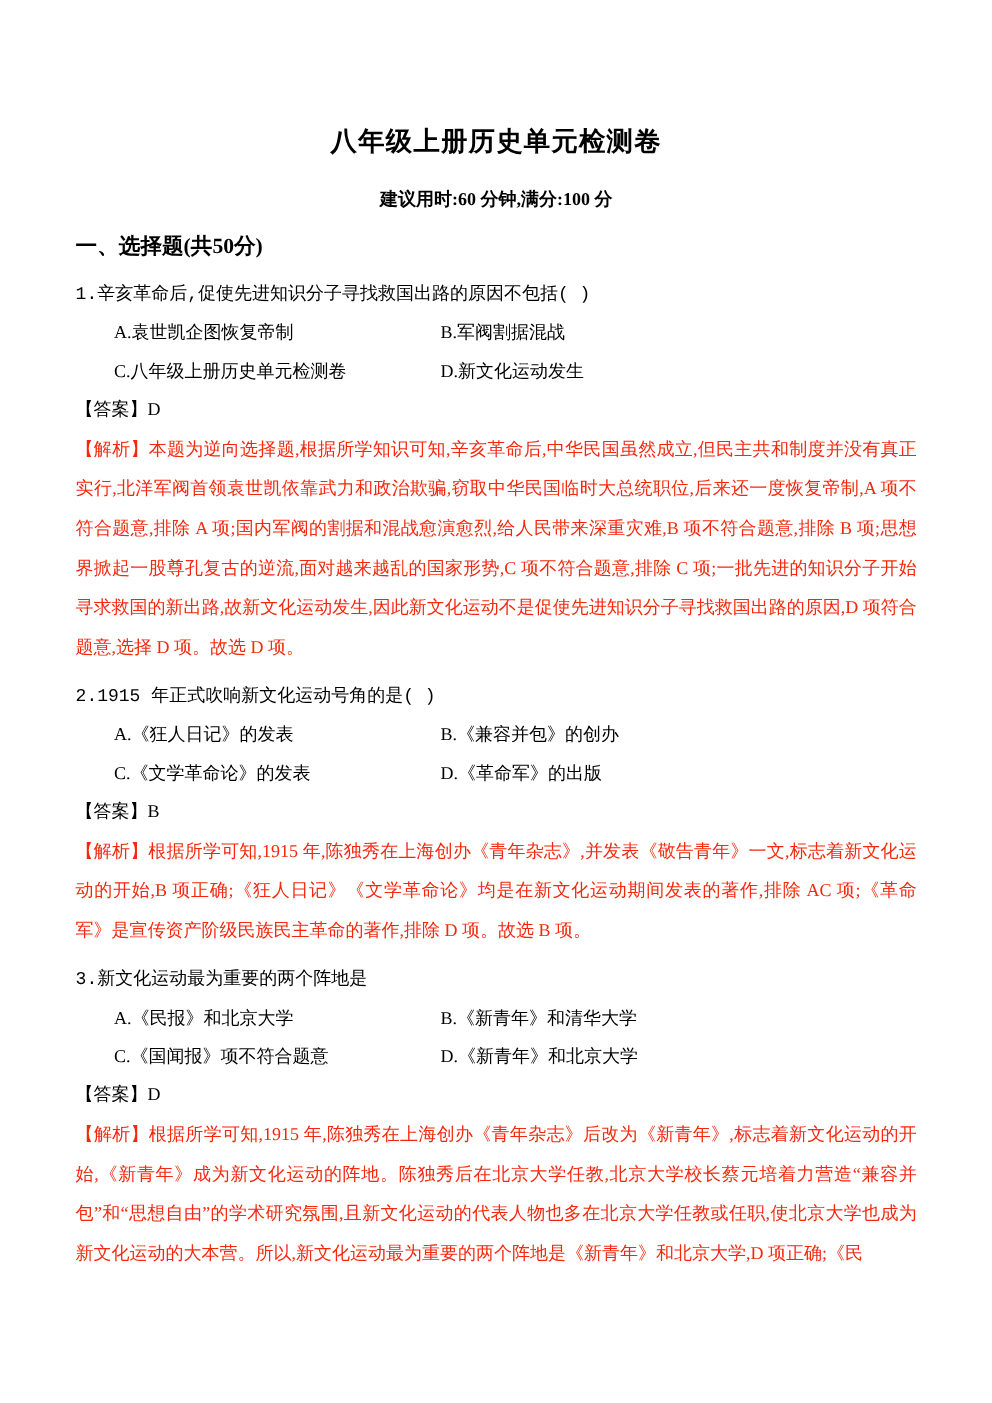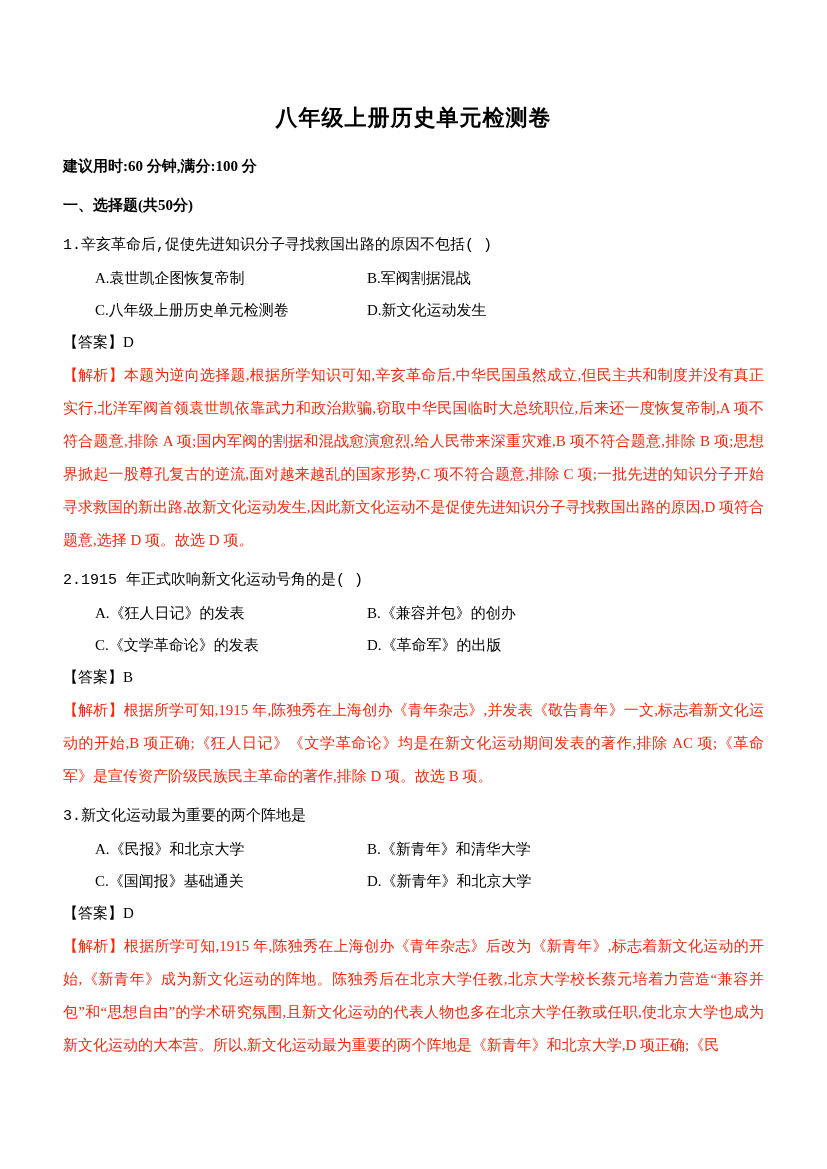--- a/index.html
+++ b/index.html
@@ -25,26 +25,27 @@
     letter-spacing: 1px;
   }
   .doc-subtitle {
     text-align: center;
     font-size: 19px;
     font-weight: bold;
     margin-top: 20px;
     letter-spacing: 1px;
   }
   .doc-meta {
+    text-align: center;
     font-size: 15px;
     font-weight: bold;
     margin-top: 24px;
   }
   .section-heading {
-    font-size: 15px;
+    font-size: 18px;
     font-weight: bold;
     margin-top: 13px;
     line-height: 33px;
   }
   .question { margin-top: 0; }
   .stem {
     font-size: 15px;
     line-height: 33px;
     margin-top: 7px;
     font-family: Liberation Mono, monospace;
@@ -98,20 +99,20 @@
     </div>
     <div class="answer-line"><span>【答案】</span><span>B</span></div>
     <div class="analysis"><span>【解析】</span><span>根据所学可知,1915 年,陈独秀在上海创办《青年杂志》,并发表《敬告青年》一文,标志着新文化运动的开始,B 项正确;《狂人日记》《文学革命论》均是在新文化运动期间发表的著作,排除 AC 项;《革命军》是宣传资产阶级民族民主革命的著作,排除 D 项。故选 B 项。</span></div>
   </div>
 
   <div class="question">
     <div class="stem">3.新文化运动最为重要的两个阵地是</div>
     <div class="options">
       <span>A.《民报》和北京大学</span>
       <span>B.《新青年》和清华大学</span>
-      <span>C.《国闻报》基础通关</span>
+      <span>C.《国闻报》项不符合题意</span>
       <span>D.《新青年》和北京大学</span>
     </div>
     <div class="answer-line"><span>【答案】</span><span>D</span></div>
     <div class="analysis"><span>【解析】</span><span>根据所学可知,1915 年,陈独秀在上海创办《青年杂志》后改为《新青年》,标志着新文化运动的开始,《新青年》成为新文化运动的阵地。陈独秀后在北京大学任教,北京大学校长蔡元培着力营造“兼容并包”和“思想自由”的学术研究氛围,且新文化运动的代表人物也多在北京大学任教或任职,使北京大学也成为新文化运动的大本营。所以,新文化运动最为重要的两个阵地是《新青年》和北京大学,D 项正确;《民</span></div>
   </div>
 
 </div>
 
 </body></html>

